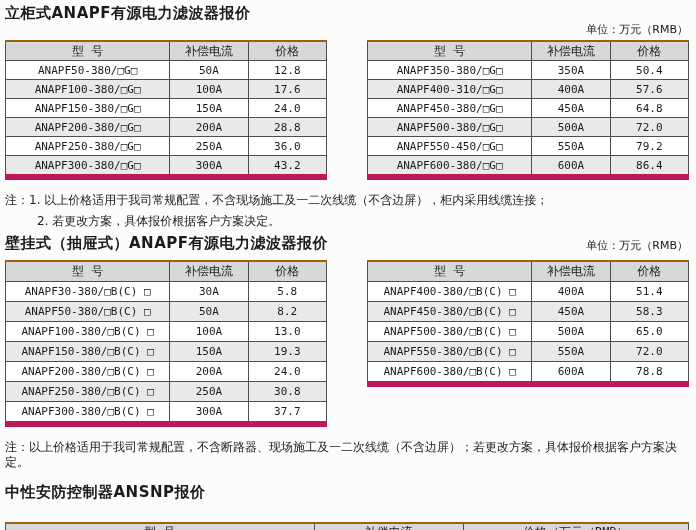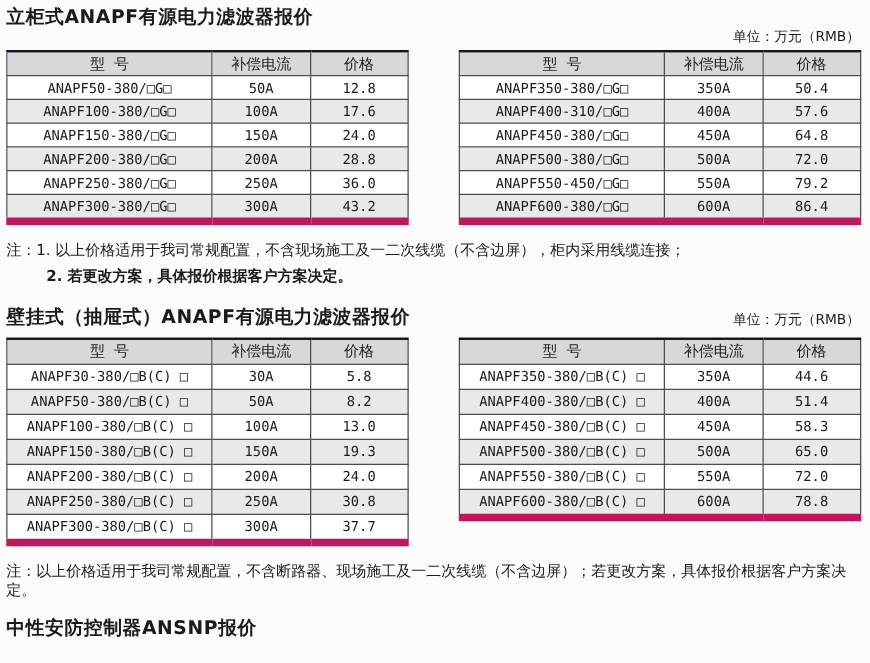--- a/index.html
+++ b/index.html
@@ -24,44 +24,44 @@
     font-family: "DejaVu Sans Mono", "DejaVu Sans", monospace;
   }
   .qt-half { width: 322px; }
   .qt-full { width: 684px; }
   .qt th, .qt td {
     border: 1px solid var(--border, #4d4d4d);
     text-align: center; vertical-align: middle;
     padding: 0 2px; font-weight: normal;
     white-space: nowrap; overflow: hidden;
   }
-  .qt th { font-size: 12px; background: var(--header-bg, #d8d8d8); border-top: 2px solid #0f172a; }
+  .qt th { font-size: 12px; background: var(--header-bg, #d8d8d8); border-top: 2px solid #a16207; }
   .qt td { font-size: 11px; }
   .qt tbody tr:nth-child(even) td { background: var(--alt-row-bg, #e9e9e9); }
   .qt tbody tr:last-child td { border-bottom: 6px solid #be185d; }
 
   .qt-half th:nth-child(1), .qt-half td:nth-child(1) { width: 52%; }
   .qt-half th:nth-child(2), .qt-half td:nth-child(2) { width: 24%; }
   .qt-half th:nth-child(3), .qt-half td:nth-child(3) { width: 24%; }
 
   .qt-full th:nth-child(1), .qt-full td:nth-child(1) { width: 45.5%; }
   .qt-full th:nth-child(2), .qt-full td:nth-child(2) { width: 21.5%; }
   .qt-full th:nth-child(3), .qt-full td:nth-child(3) { width: 33%; text-decoration: underline; }
 
   .rows-s1 th, .rows-s1 td { height: 18px; }
   .rows-s2 th, .rows-s2 td { height: 19px; }
   .rows-s3 th, .rows-s3 td { height: 17px; }
 
   .note { font-size: 12px; line-height: 1.25; }
   .note-1 { margin: 13px 0 0 0; }
-  .note-2 { margin: 6px 0 0 32px; font-weight: bold; }
+  .note-2 { margin: 6px 0 0 32px; }
   .note-3 { margin: 13px 0 0 0; }
 
   .head-gap-1 { margin-bottom: 0; }
-  .sec2-head { margin-top: 15px; margin-bottom: 7px; }
+  .sec2-head { margin-top: 5px; margin-bottom: 7px; }
   .sec3-title { margin-top: 13px; margin-bottom: 20px; }
 </style>
 </head>
 <body>
 
 <div class="page">
 
   <div class="section-head head-gap-1">
     <div class="sec-title">立柜式ANAPF有源电力滤波器报价</div>
   </div>
@@ -209,25 +209,20 @@
       </table>
     <table class="qt qt-half rows-s2">
         <thead>
           <tr>
             <th>型 号</th>
             <th>补偿电流</th>
             <th>价格</th>
           </tr>
         </thead>
         <tbody>
-          <tr>
-            <td>ANAPF350-380/□B(C) □</td>
-            <td>350A</td>
-            <td>44.6</td>
-          </tr>
           <tr>
             <td>ANAPF400-380/□B(C) □</td>
             <td>400A</td>
             <td>51.4</td>
           </tr>
           <tr>
             <td>ANAPF450-380/□B(C) □</td>
             <td>450A</td>
             <td>58.3</td>
           </tr>

